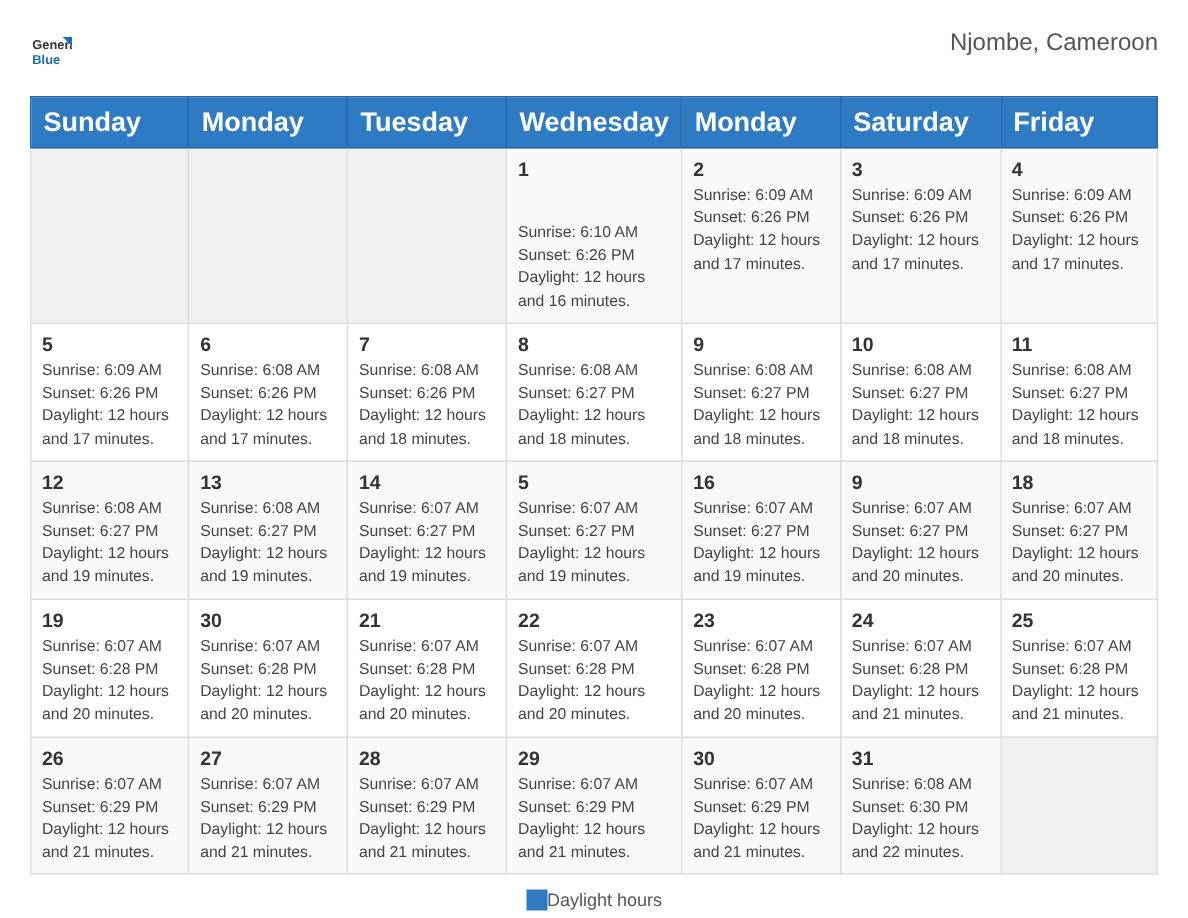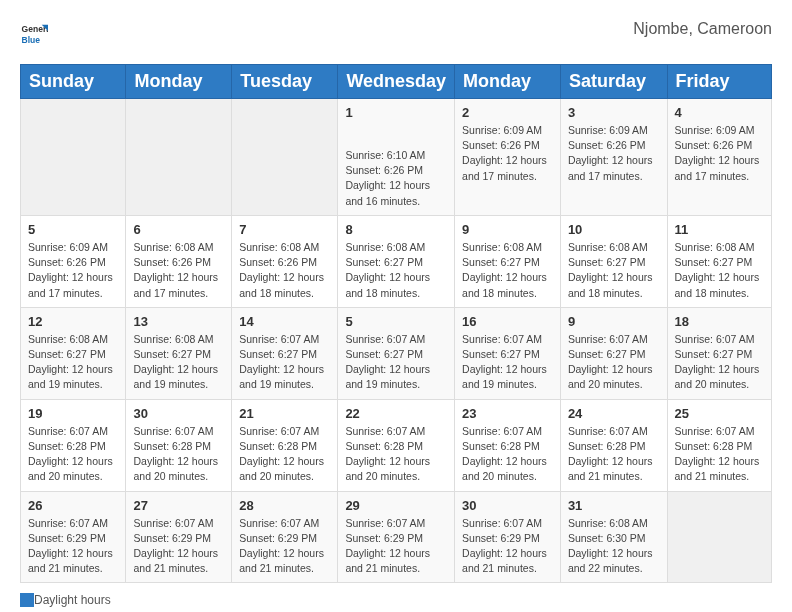--- a/index.html
+++ b/index.html
@@ -81,20 +81,21 @@
     .empty-cell {
       background: #f0f0f0 !important;
     }
     .legend {
       display: flex;
       align-items: center;
       gap: 0;
       margin-top: 10px;
       font-size: 12px;
       color: #555;
+      justify-content: center;
     }
     .legend-box {
       width: 14px;
       height: 14px;
       background: #2e7bc4;
       display: inline-block;
     }
   </style>
 </head>
 <body>

